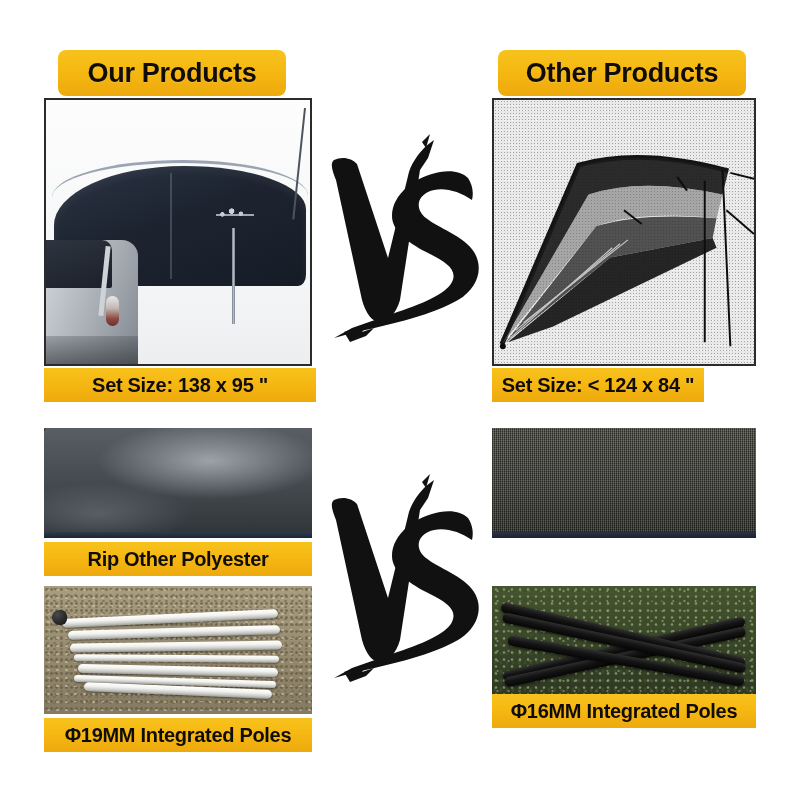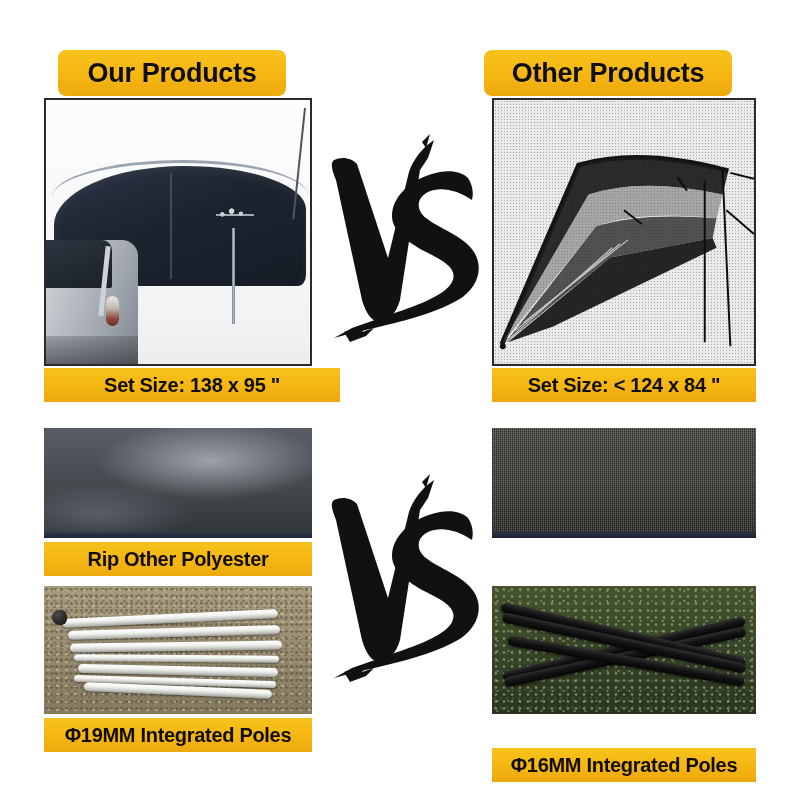--- a/index.html
+++ b/index.html
@@ -277,38 +277,38 @@
   }
   .vs svg { width: 100%; height: 100%; display: block; }
 </style>
 </head>
 <body>
 
 <div id="page">
 
   <div class="ylabel hdr-banner" style="left:58px; top:50px; width:228px;">Our Products</div>
 
-  <div class="ylabel hdr-banner" style="left:484px; top:50px; width:248px;">Other Products</div>
+  <div class="ylabel hdr-banner" style="left:498px; top:50px; width:248px;">Other Products</div>
 
   <div class="frame frame-outline" style="left:44px; top:98px; width:268px; height:268px;">
     <div class="photo-awning">
       <div class="awn-rib"></div>
       <div class="awn-canopy"></div>
       <div class="awn-logo"></div>
       <div class="awn-guy"></div>
       <div class="awn-pole"></div>
       <div class="car-body"></div>
       <div class="car-glass"></div>
       <div class="car-pillar"></div>
       <div class="car-lamp"></div>
       <div class="car-shadow"></div>
     </div>
   </div>
 
-  <div class="ylabel cap-banner" style="left:44px; top:368px; width:296px;">Set Size: 138 x 95 "</div>
+  <div class="ylabel cap-banner" style="left:44px; top:368px; width:272px;">Set Size: 138 x 95 "</div>
 
   <div class="frame frame-outline" style="left:492px; top:98px; width:264px; height:268px;">
     <div class="photo-other">
       <svg class="other-svg" viewBox="0 0 264 268" preserveAspectRatio="none">
         <path d="M8 248 L86 66 Q150 48 238 72" fill="none" stroke="#131313" stroke-width="5"></path>
         <path d="M8 248 L86 66 Q150 48 238 72 L232 96 Q150 78 96 96 Z" fill="#1a1a1a" opacity="0.92"></path>
         <path d="M8 248 L96 96 Q150 78 232 96 L226 120 Q150 112 104 128 Z" fill="#6e6e6e" opacity="0.55"></path>
         <path d="M12 246 L104 128 Q150 114 226 120 L222 140 L118 160 Z" fill="#2a2a2a" opacity="0.8"></path>
         <path d="M14 246 L118 160 L222 140 L226 150 L60 230 Z" fill="#101010" opacity="0.9"></path>
         <g stroke="#f2f2f2" stroke-width="1.1" opacity="0.75">
@@ -322,21 +322,21 @@
           <path d="M232 70 L240 250"></path>
           <path d="M240 74 L264 80"></path>
           <path d="M236 112 L264 136"></path>
           <path d="M214 82 L214 246"></path>
         </g>
         <circle cx="9" cy="250" r="3" fill="#0b0b0b"></circle>
       </svg>
     </div>
   </div>
 
-  <div class="ylabel cap-banner" style="left:492px; top:368px; width:264px;">Set Size: &lt; 124 x 84 "</div>
+  <div class="ylabel cap-banner" style="left:492px; top:368px; width:212px;">Set Size: &lt; 124 x 84 "</div>
 
   <div class="vs" style="left:322px; top:132px;">
     <svg viewBox="0 0 164 230" aria-hidden="true">
       <g fill="#111111">
         <path d="M12 28 C20 24 30 26 35 32 L66 126 L86 44 C88 33 96 22 104 14
                  L112 8 L106 26 L98 38 L78 168 C74 182 66 190 58 190
                  C50 190 44 182 40 168 L14 48 C10 38 8 31 12 28 Z"></path>
         <path d="M146 46 C150 52 152 60 150 68 C136 58 118 54 106 60
                  C94 66 94 78 104 86 C116 96 142 104 152 120
                  C162 136 156 156 136 168 C112 182 72 192 34 200
@@ -378,21 +378,21 @@
   <div class="frame" style="left:492px; top:586px; width:264px; height:128px;">
     <div class="poles-dark">
       <div class="dpole" style="left:8px; top:58px; width:248px; transform:rotate(-13deg);"></div>
       <div class="dpole" style="left:10px; top:66px; width:246px; transform:rotate(-12deg);"></div>
       <div class="dpole" style="left:6px; top:44px; width:250px; transform:rotate(13deg);"></div>
       <div class="dpole" style="left:8px; top:52px; width:248px; transform:rotate(12deg);"></div>
       <div class="dpole" style="left:14px; top:70px; width:240px; transform:rotate(10deg);"></div>
     </div>
   </div>
 
-  <div class="ylabel cap-banner" style="left:492px; top:748px; width:264px;">Φ16MM Integrated Poles</div>
+  <div class="ylabel cap-banner" style="left:492px; top:694px; width:264px;">Φ16MM Integrated Poles</div>
 
   <div class="vs" style="left:322px; top:472px;">
     <svg viewBox="0 0 164 230" aria-hidden="true">
       <g fill="#111111">
         <path d="M12 28 C20 24 30 26 35 32 L66 126 L86 44 C88 33 96 22 104 14
                  L112 8 L106 26 L98 38 L78 168 C74 182 66 190 58 190
                  C50 190 44 182 40 168 L14 48 C10 38 8 31 12 28 Z"></path>
         <path d="M146 46 C150 52 152 60 150 68 C136 58 118 54 106 60
                  C94 66 94 78 104 86 C116 96 142 104 152 120
                  C162 136 156 156 136 168 C112 182 72 192 34 200

